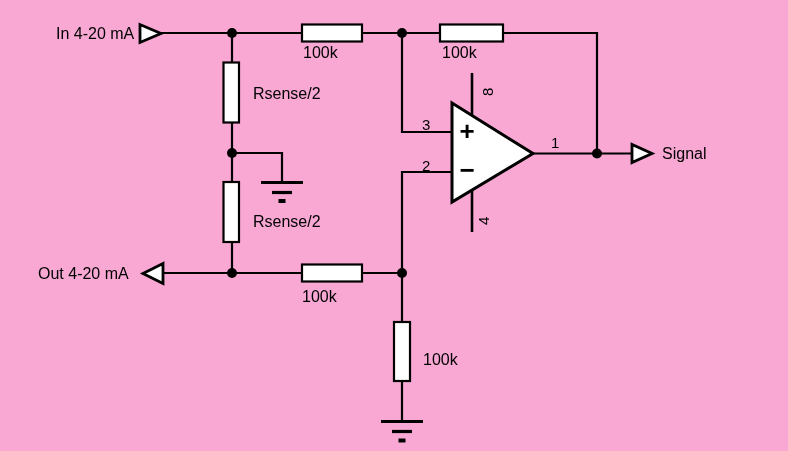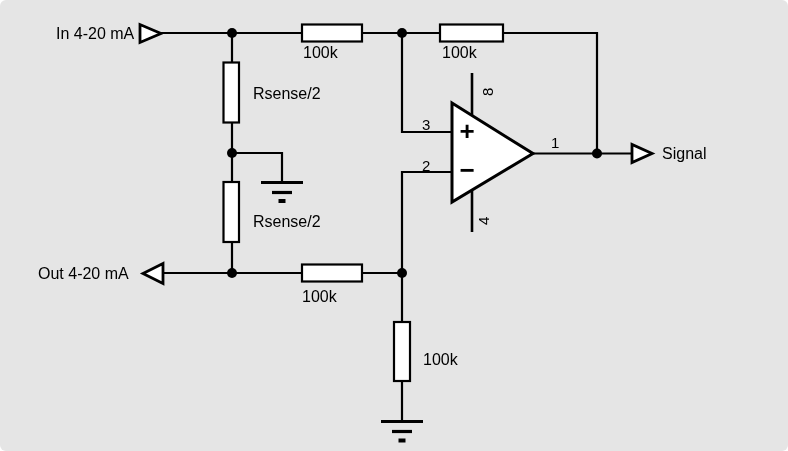--- a/index.html
+++ b/index.html
@@ -1,23 +1,22 @@
 <!DOCTYPE html>
 <html><head>
 <meta charset="utf-8">
 <style>
   html, body { margin: 0; padding: 0; background: #ffffff; }
   .stage {
     position: relative;
     width: 788px;
     height: 451px;
-    background: #e5e5e5;
+    background: #f9a8d4;
     overflow: hidden;
     font-family: "Liberation Sans", sans-serif;
-    border-radius: 6px;
   }
   svg { display: block; }
   svg text {
     font-family: "Liberation Sans", sans-serif;
     font-size: 16px;
     fill: #000000;
     stroke: none;
   }
   svg text.pin { font-size: 15px; }
   svg text.sign { font-size: 26px; font-weight: bold; }

